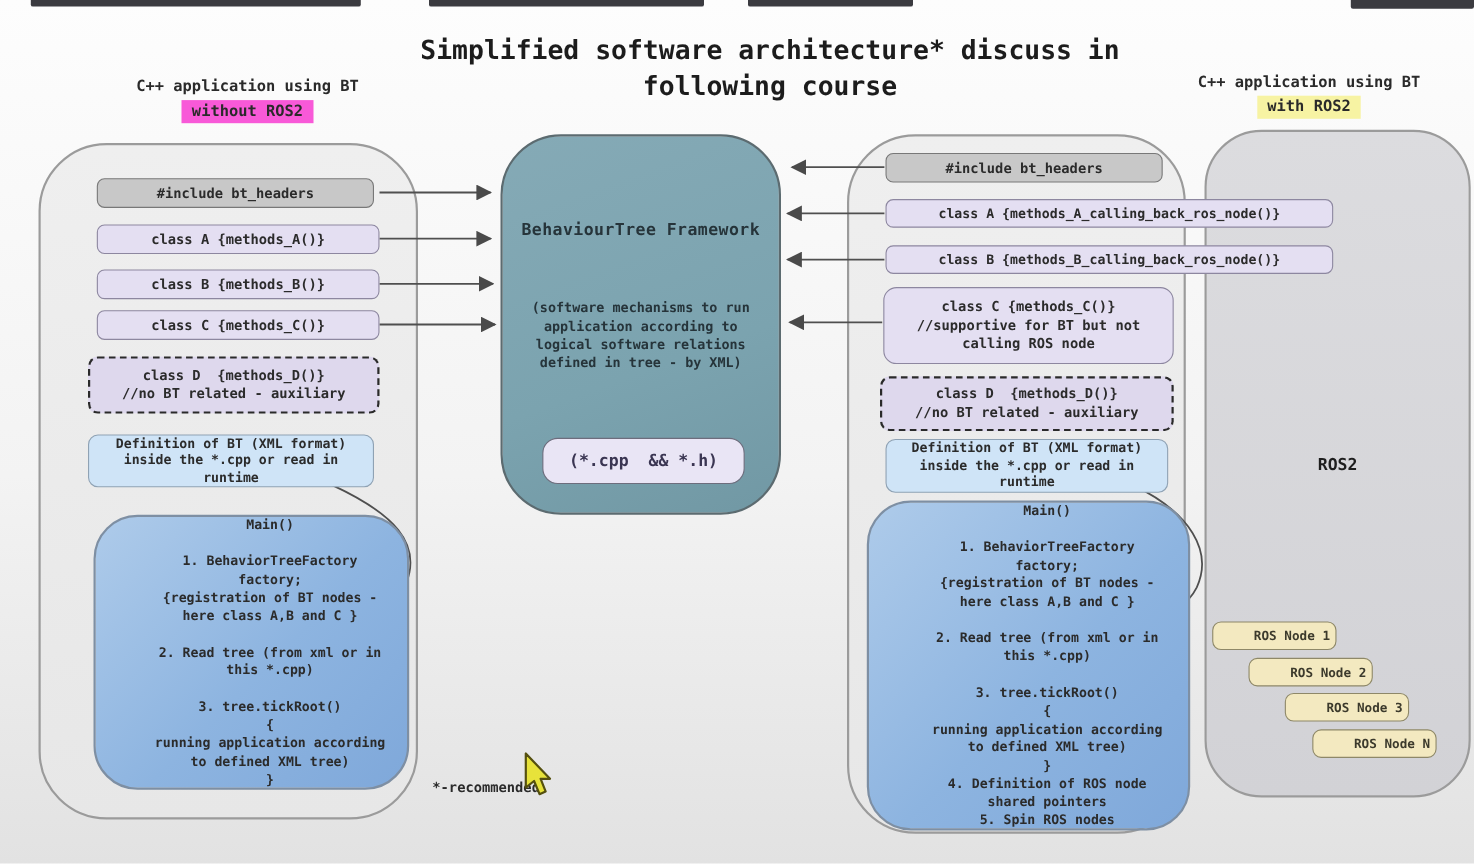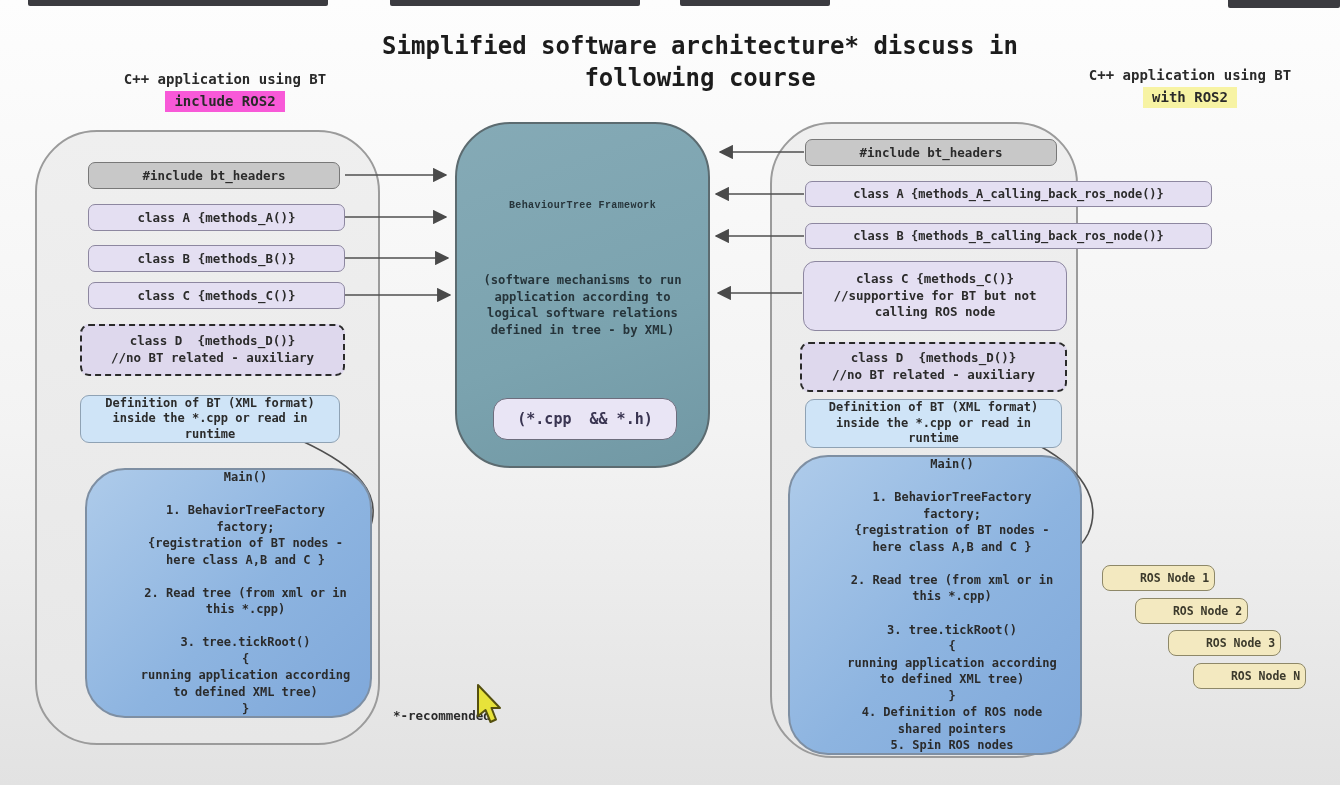--- a/index.html
+++ b/index.html
@@ -24,21 +24,21 @@
   .graybox{background:var(--gray-box,#c8c8c8);border:1.5px solid #787878;}
   .purplebox{background:var(--lavender,#e4dff2);border:1.5px solid #8d87a0;}
   .dashedbox{background:#ded8ed;border:2px dashed #2a2a2a;border-radius:9px;}
   .bluebox{background:var(--light-blue,#cfe4f7);border:1.5px solid #8fa2b4;border-radius:9px;}
   .mainbox{background:linear-gradient(135deg,#aecbea 0%,var(--main-blue,#8db4e0) 55%,#7fa8da 100%);
     border:2px solid #7e8fa3;border-radius:40px;z-index:3;
     font-size:12px;font-weight:bold;line-height:1.38;padding-left:34px;}
   .mainbold{font-weight:bold;}
   .framework{background:linear-gradient(160deg,#85aab6 0%,var(--teal,#7ba3af) 60%,#7198a4 100%);
     border:2px solid #5c6b70;border-radius:55px;z-index:2;color:#26343a;}
-  .fw-title{font-size:10px;font-weight:bold;letter-spacing:.4px;font-family:Liberation Mono, monospace;}
+  .fw-title{font-size:15px;font-weight:bold;letter-spacing:.4px;}
   .fw-desc{font-size:12.2px;font-weight:bold;line-height:1.36;}
   .filesbox{background:#e9e5f5;border:1.5px solid #6d6d7d;border-radius:14px;font-size:15px;font-weight:bold;color:#3a3552;z-index:3;}
   .ros2label{font-size:15px;font-weight:bold;color:#1e1e1e;text-align:center;}
   .rosnode{background:var(--tan,#f3e9c0);border:1.5px solid #8e8868;border-radius:8px;
     font-size:11.5px;font-weight:bold;color:#3c3a2c;z-index:4;padding-left:32px;}
   .footnote{font-size:12.5px;font-weight:bold;color:#2b2b2b;}
   .boxtext{font-size:12.5px;font-weight:bold;line-height:1.34;}
   svg.overlay{position:absolute;left:0;top:0;z-index:2;pointer-events:none;}
 </style>
 </head>
@@ -49,31 +49,34 @@
   <div class="topseg" style="left:28px;width:300px;"></div>
   <div class="topseg" style="left:390px;width:250px;"></div>
   <div class="topseg" style="left:680px;width:150px;"></div>
   <div class="topseg" style="left:1228px;width:112px;height:8px;"></div>
 
   <div class="abs title" style="left:340px;top:30px;width:720px;">Simplified software architecture* discuss in
 following course</div>
 
   <div class="abs colhead" style="left:80px;top:70px;width:290px;">
     <span>C++ application using BT</span><br>
-    <span class="hl hl-pink">include ROS2</span>
+    <span class="hl hl-pink">without ROS2</span>
   </div>
   <div class="abs colhead" style="left:1040px;top:66px;width:300px;">
     <span>C++ application using BT</span><br>
     <span class="hl hl-yellow">with ROS2</span>
   </div>
 
   <div class="abs bigbox" style="left:35px;top:130px;width:345px;height:615px;"></div>
 
   <div class="abs bigbox" style="left:770px;top:122px;width:308px;height:636px;"></div>
 
+  <div class="abs ros2box" style="left:1095px;top:118px;width:242px;height:607px;">
+    <div class="abs ros2label" style="left:0;top:293px;width:100%;">ROS2</div>
+  </div>
 
   <svg class="overlay" width="1340" height="785" viewBox="0 0 1340 785">
     <defs>
       <marker id="ah" viewBox="0 0 10 10" refX="9" refY="5" markerWidth="9" markerHeight="9" orient="auto-start-reverse">
         <path d="M0,0 L10,5 L0,10 z" fill="#4a4a4a"></path>
       </marker>
     </defs>
     <g stroke="#4f4f4f" stroke-width="1.6" fill="none">
       <line x1="345" y1="175" x2="446" y2="175" marker-end="url(#ah)"></line>
       <line x1="345" y1="217" x2="446" y2="217" marker-end="url(#ah)"></line>

